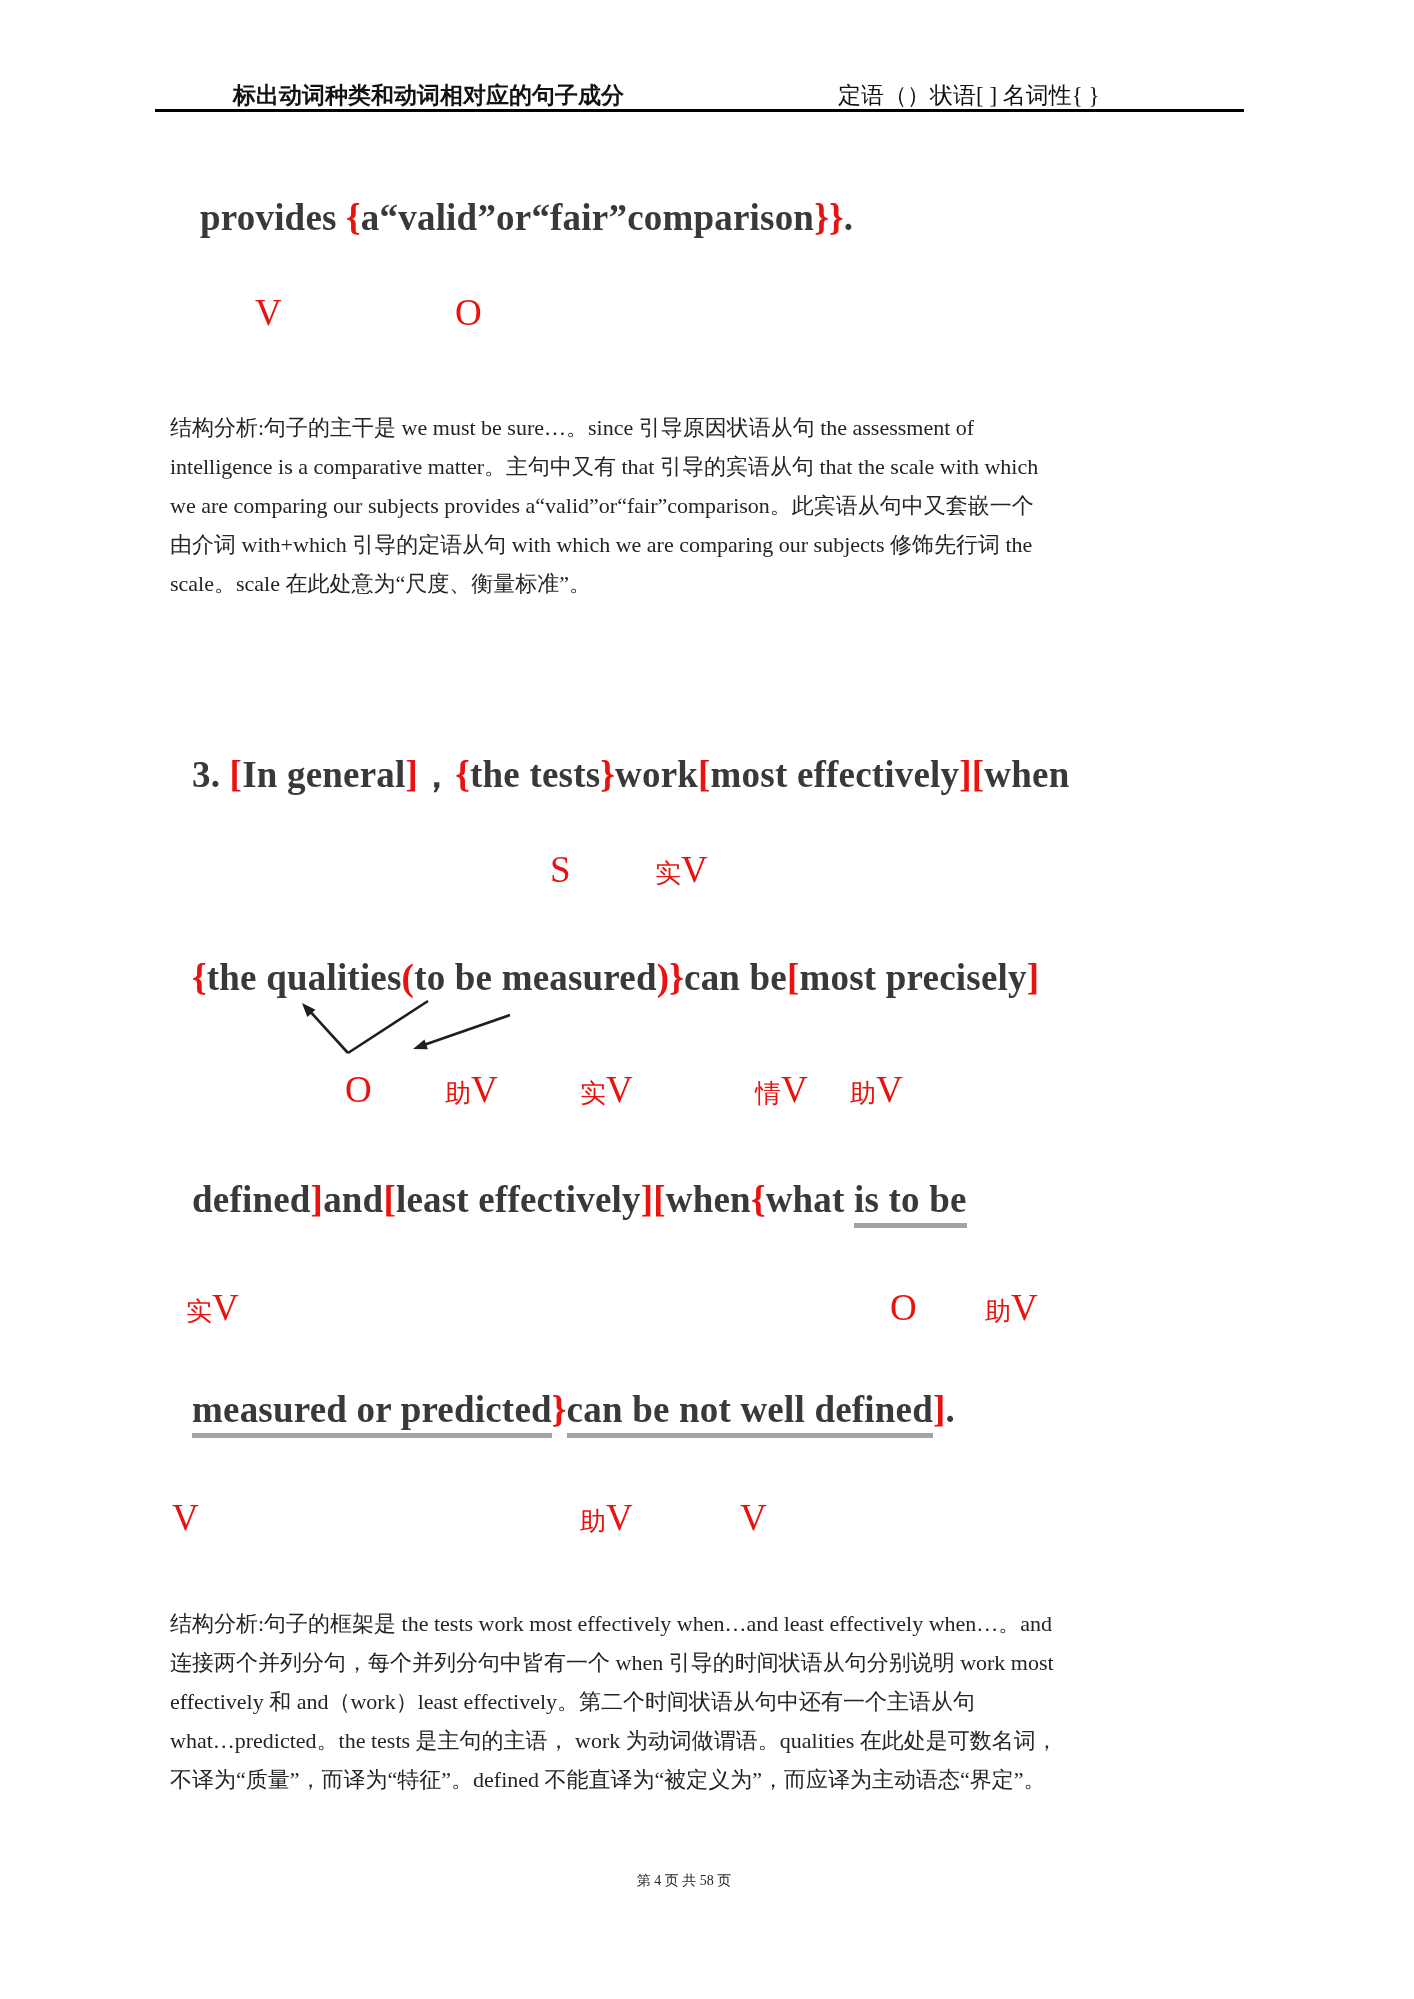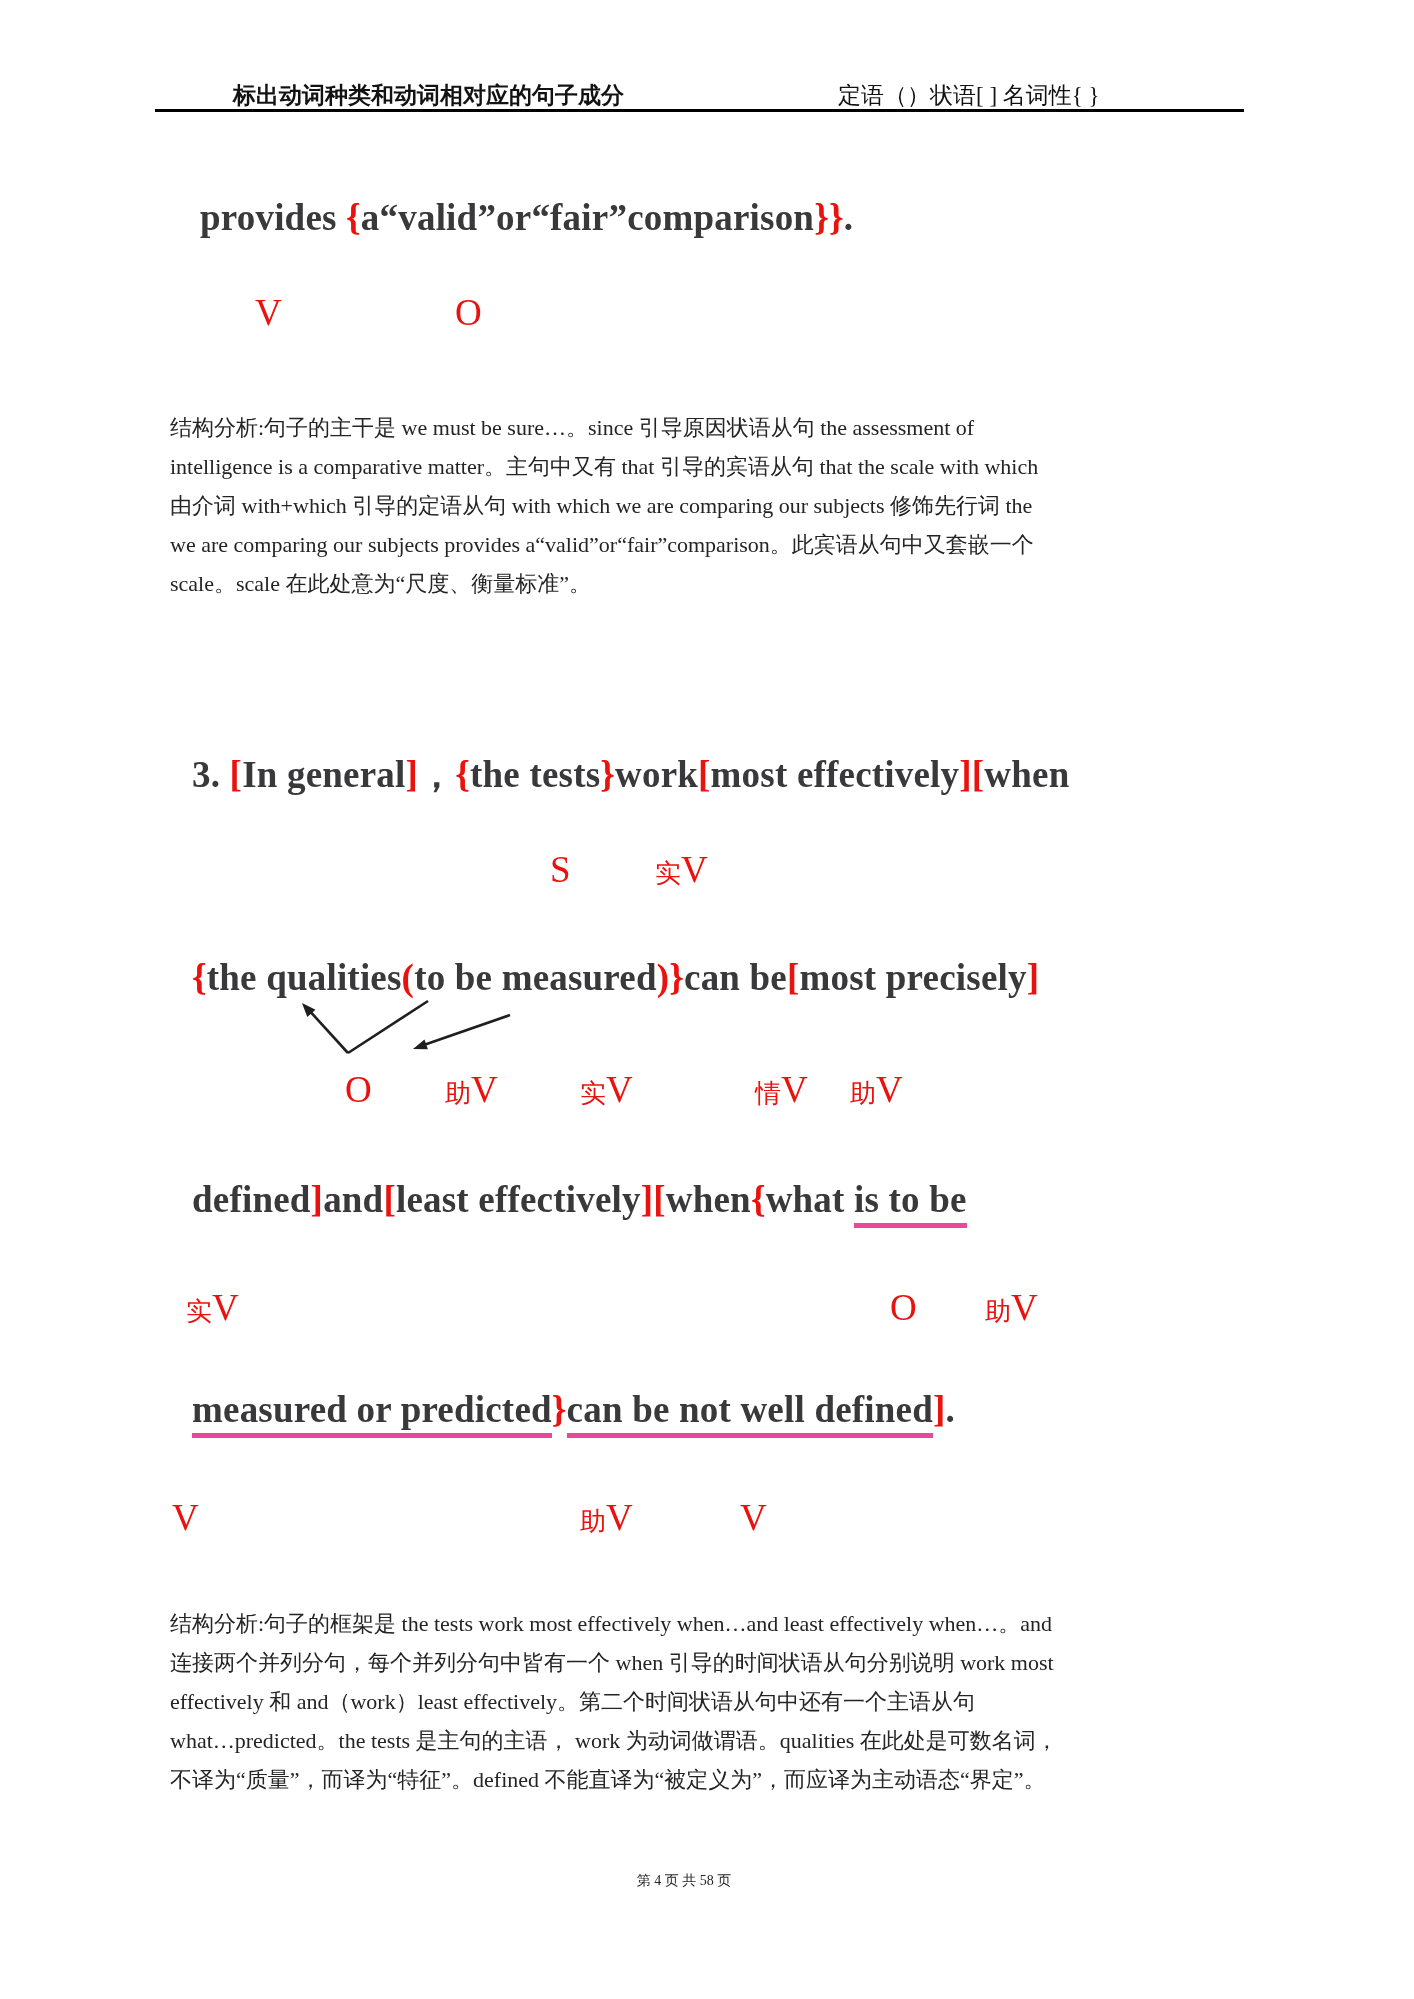--- a/index.html
+++ b/index.html
@@ -8,21 +8,21 @@
     font-family:"Liberation Serif","DejaVu Serif",serif;color:#242424;
   }
   
   .hdr-left{position:absolute;top:80px;left:233px;font-size:23px;font-weight:bold;color:#121212;white-space:nowrap;}
   .hdr-right{position:absolute;top:80px;left:838px;font-size:23px;font-weight:normal;color:#121212;white-space:nowrap;}
   .hdr-rule{position:absolute;top:109px;left:155px;width:1089px;height:3px;background:#000;}
   
   .big{position:absolute;left:192px;font-size:37px;font-weight:bold;color:#39393b;white-space:nowrap;letter-spacing:.2px;}
   .seg-k{color:inherit;}
   .seg-r{color:#ea120e;}
-  .seg-u{color:inherit;border-bottom:5px solid #ec4899;padding-bottom:3px;}
+  .seg-u{color:inherit;border-bottom:5px solid #a3a3a3;padding-bottom:3px;}
   
   .ann{position:absolute;left:0;top:0;width:100%;height:48px;color:#ea120e;}
   .ann-item{position:absolute;top:0;white-space:nowrap;}
   .ann-zh{font-size:26px;}
   .ann-en{font-size:37px;}
   
   .para{position:absolute;left:170px;width:1085px;font-size:22px;line-height:39px;color:#242424;}
   .para-line{white-space:nowrap;}
   
   .footer{position:absolute;top:1872px;left:0;width:100%;text-align:center;font-size:14px;color:#242424;}
@@ -39,22 +39,22 @@
   <div class="hdr-rule"></div>
 
   <div class="big" style="top:196px;left:200px"><span class="seg-k">provides </span><span class="seg-r">{</span><span class="seg-k">a“valid”or“fair”comparison</span><span class="seg-r">}}</span><span class="seg-k">.</span></div>
   <div class="ann" style="top:291px">
       <span class="ann-item" style="left: 255px;"><span class="ann-en">V</span></span>
       <span class="ann-item" style="left: 455px;"><span class="ann-en">O</span></span>
     </div>
   <div class="para" style="top:408px">
       <div class="para-line">结构分析:句子的主干是 we must be sure…。since 引导原因状语从句 the assessment of</div>
       <div class="para-line">intelligence is a comparative matter。主句中又有 that 引导的宾语从句 that the scale with which</div>
+      <div class="para-line">we are comparing our subjects provides a“valid”or“fair”comparison。此宾语从句中又套嵌一个</div>
       <div class="para-line">由介词 with+which 引导的定语从句 with which we are comparing our subjects 修饰先行词 the</div>
-      <div class="para-line">we are comparing our subjects provides a“valid”or“fair”comparison。此宾语从句中又套嵌一个</div>
       <div class="para-line">scale。scale 在此处意为“尺度、衡量标准”。</div>
     </div>
 
   <div class="big" style="top:750px"><span class="seg-k">3. </span><span class="seg-r">[</span><span class="seg-k">In general</span><span class="seg-r">]</span><span class="seg-k">，</span><span class="seg-r">{</span><span class="seg-k">the tests</span><span class="seg-r">}</span><span class="seg-k">work</span><span class="seg-r">[</span><span class="seg-k">most effectively</span><span class="seg-r">][</span><span class="seg-k">when</span></div>
   <div class="ann" style="top:848px">
       <span class="ann-item" style="left: 550px;"><span class="ann-en">S</span></span>
       <span class="ann-item" style="left: 655px;"><span class="ann-zh">实</span><span class="ann-en">V</span></span>
     </div>
 
   <div class="big" style="top:956px"><span class="seg-r">{</span><span class="seg-k">the qualities</span><span class="seg-r">(</span><span class="seg-k">to be measured</span><span class="seg-r">)}</span><span class="seg-k">can be</span><span class="seg-r">[</span><span class="seg-k">most precisely</span><span class="seg-r">]</span></div>

